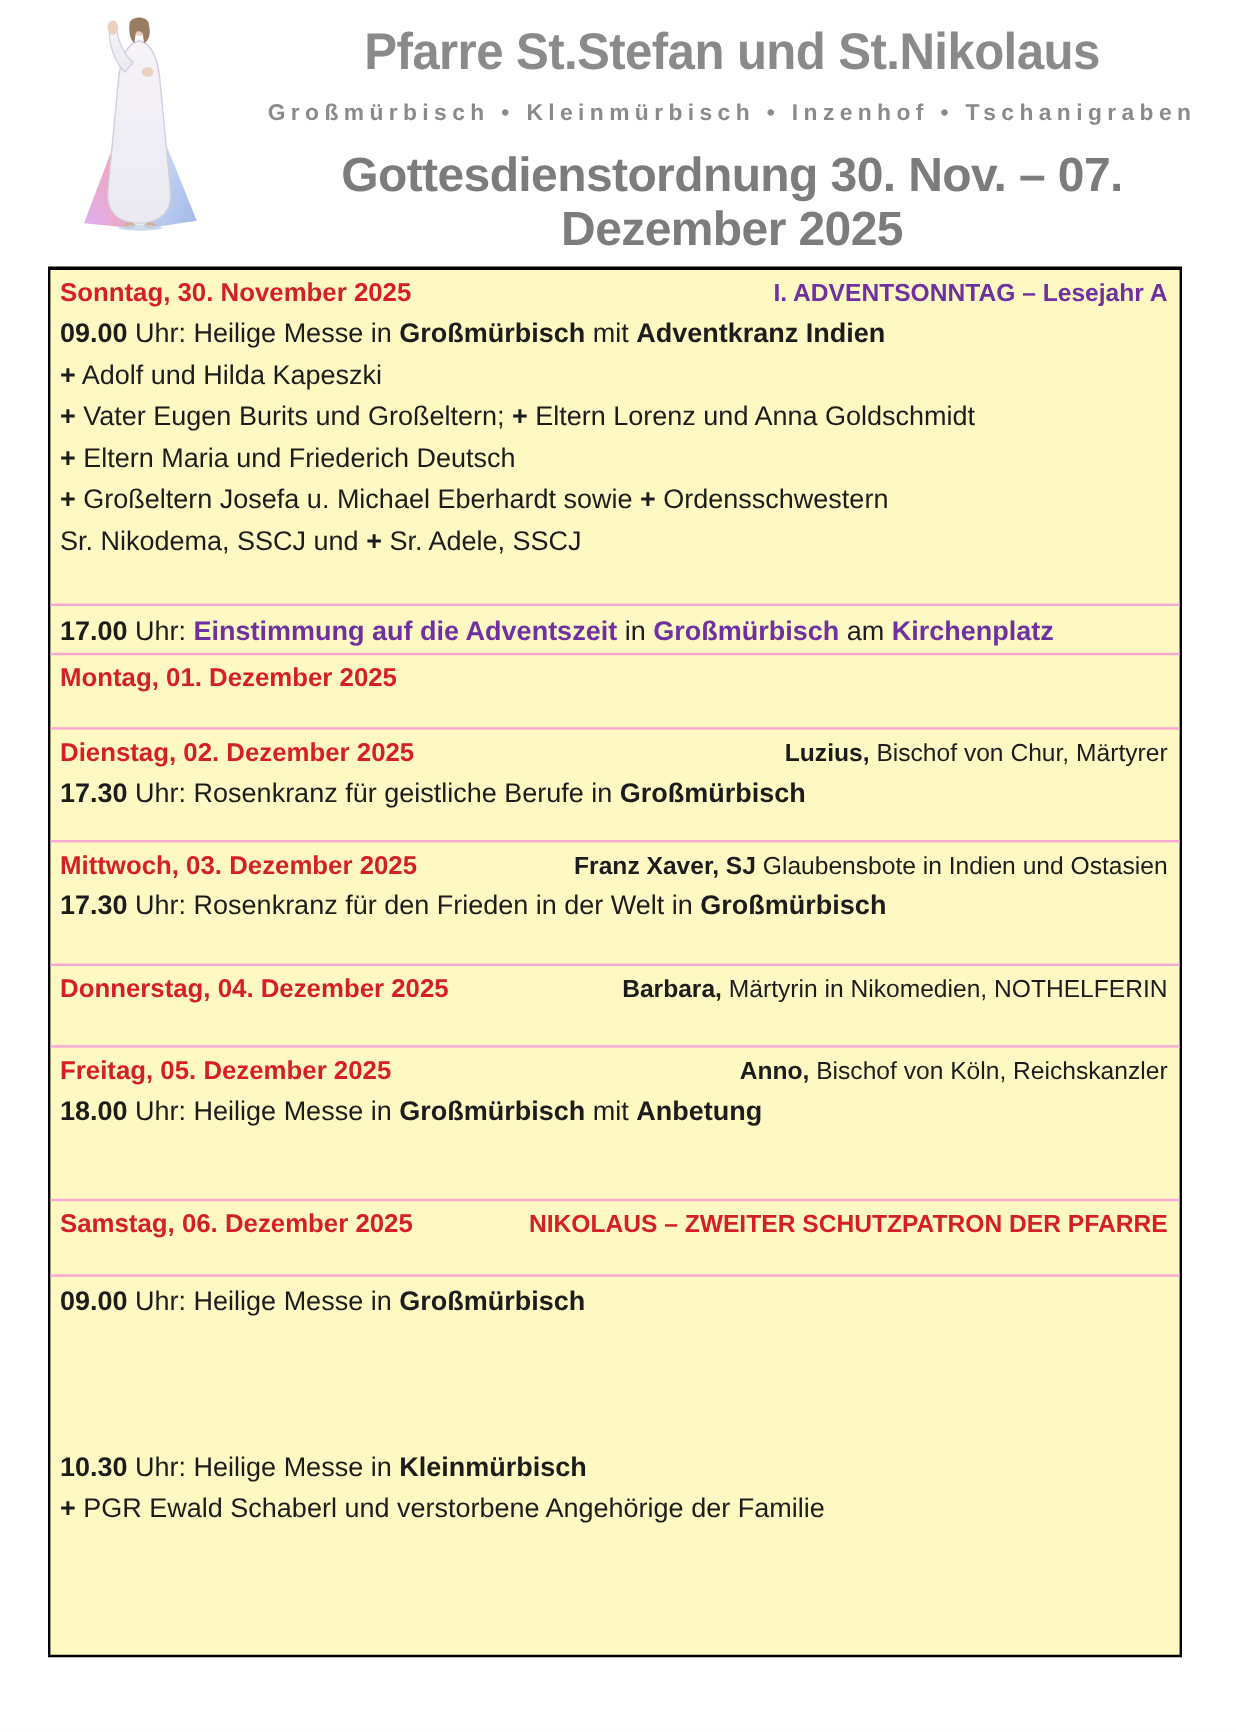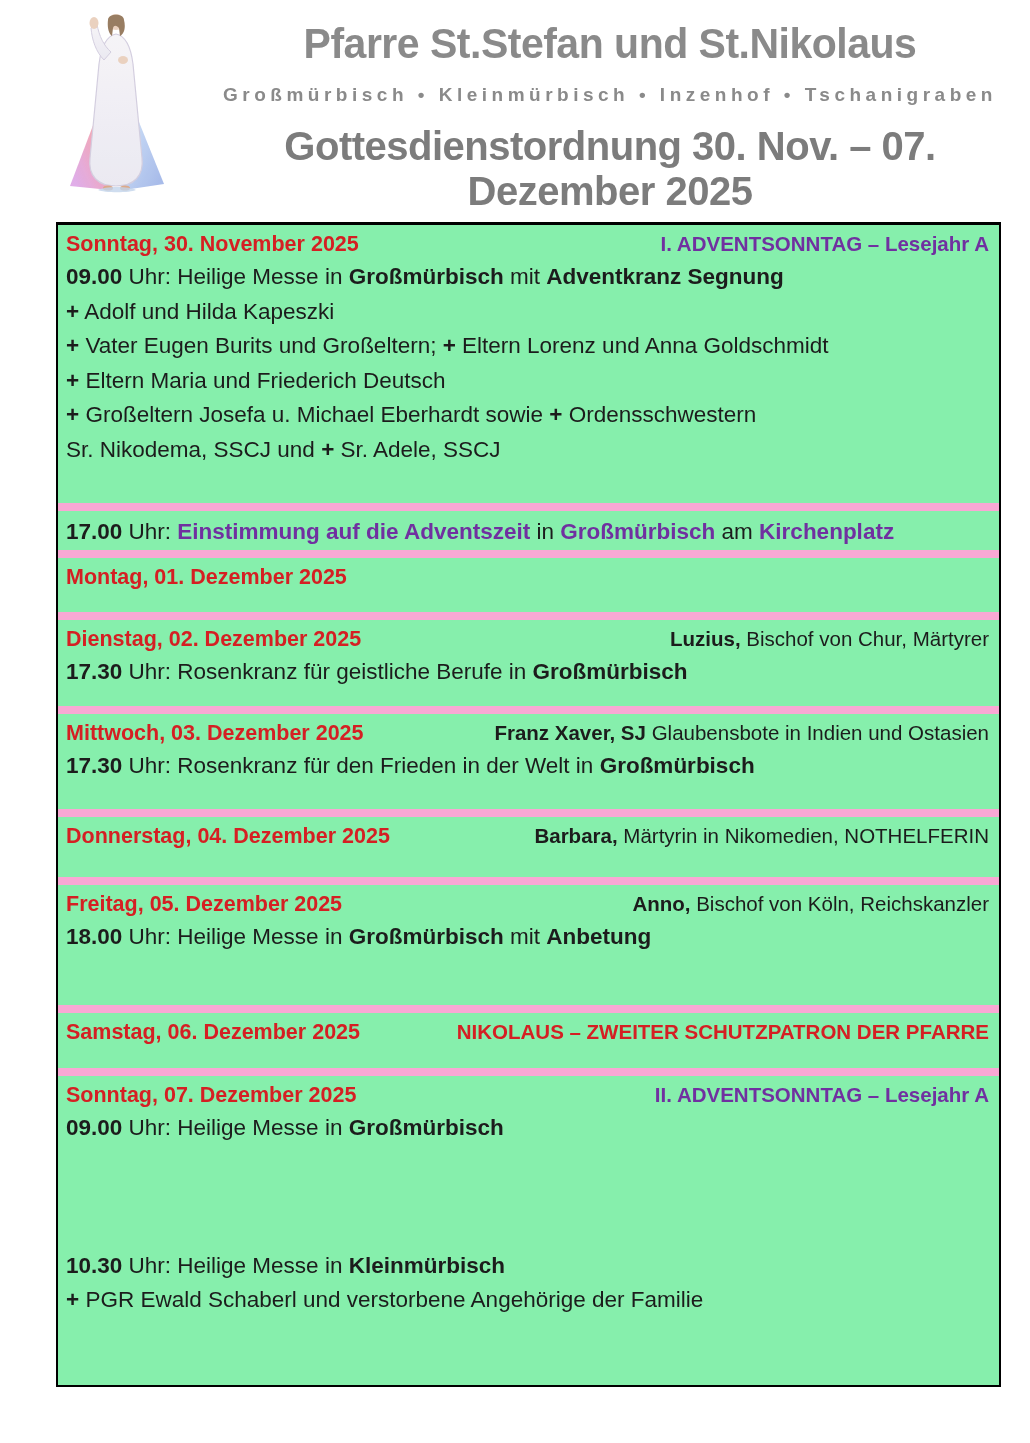--- a/index.html
+++ b/index.html
@@ -23,26 +23,26 @@
     margin-top:17px;font-size:19px;font-weight:700;letter-spacing:4.5px;
     color:var(--gray,#8a8a8a);
     text-align:center;
   }
   .schedule-title{
     margin-top:18px;font-size:40px;font-weight:700;letter-spacing:-0.5px;
     color:var(--gray2,#7c7c7c);
   }
   
   .schedule{
-    position:absolute;left:56px;top:222px;width:945px;
+    position:absolute;left:40px;top:222px;width:945px;
     border:2px solid #000;border-top-width:3px;
-    background:#86efac;box-sizing:border-box;
+    background:#fef9c3;box-sizing:border-box;
   }
   .row{box-sizing:border-box;padding:4px 10px 0 8px;}
-  .row + .row{border-top:8px solid #f9a8d4;}
+  .row + .row{border-top:2px solid #f9a8d4;}
   .row:nth-child(1){min-height:278px;}
   .row:nth-child(2){min-height:39px;}
   .row:nth-child(3){min-height:62px;}
   .row:nth-child(4){min-height:94px;}
   .row:nth-child(5){min-height:103px;}
   .row:nth-child(6){min-height:68px;}
   .row:nth-child(7){min-height:128px;}
   .row:nth-child(8){min-height:63px;}
   .row:nth-child(9){min-height:317px;}
   .row-head{display:flex;justify-content:space-between;align-items:baseline;line-height:30px;}
@@ -108,21 +108,21 @@
     </div>
 
   </header>
 
   <div class="schedule">
       <section class="row">
         <div class="row-head">
           <span class="day">Sonntag, 30. November 2025</span>
           <span class="note"><span class="seg b c-purple">I. ADVENTSONNTAG – Lesejahr A</span></span>
         </div>
-        <div class="line"><span class="seg b">09.00</span><span class="seg"> Uhr: Heilige Messe in </span><span class="seg b">Großmürbisch</span><span class="seg"> mit </span><span class="seg b">Adventkranz Segnung</span></div>
+        <div class="line"><span class="seg b">09.00</span><span class="seg"> Uhr: Heilige Messe in </span><span class="seg b">Großmürbisch</span><span class="seg"> mit </span><span class="seg b">Adventkranz Indien</span></div>
         <div class="line"><span class="seg b">+</span><span class="seg"> Adolf und Hilda Kapeszki</span></div>
         <div class="line"><span class="seg b">+</span><span class="seg"> Vater Eugen Burits und Großeltern; </span><span class="seg b">+</span><span class="seg"> Eltern Lorenz und Anna Goldschmidt</span></div>
         <div class="line"><span class="seg b">+</span><span class="seg"> Eltern Maria und Friederich Deutsch</span></div>
         <div class="line"><span class="seg b">+</span><span class="seg"> Großeltern Josefa u. Michael Eberhardt sowie </span><span class="seg b">+</span><span class="seg"> Ordensschwestern</span></div>
         <div class="line"><span class="seg">Sr. Nikodema, SSCJ und </span><span class="seg b">+</span><span class="seg"> Sr. Adele, SSCJ</span></div>
       </section>
       <section class="row">
         <div class="line"><span class="seg b">17.00</span><span class="seg"> Uhr: </span><span class="seg b c-purple">Einstimmung auf die Adventszeit</span><span class="seg"> in </span><span class="seg b c-purple">Großmürbisch</span><span class="seg"> am </span><span class="seg b c-purple">Kirchenplatz</span></div>
       </section>
       <section class="row">
@@ -157,24 +157,20 @@
         </div>
         <div class="line"><span class="seg b">18.00</span><span class="seg"> Uhr: Heilige Messe in </span><span class="seg b">Großmürbisch</span><span class="seg"> mit </span><span class="seg b">Anbetung</span></div>
       </section>
       <section class="row">
         <div class="row-head">
           <span class="day">Samstag, 06. Dezember 2025</span>
           <span class="note"><span class="seg b c-red">NIKOLAUS – ZWEITER SCHUTZPATRON DER PFARRE</span></span>
         </div>
       </section>
       <section class="row">
-        <div class="row-head">
-          <span class="day">Sonntag, 07. Dezember 2025</span>
-          <span class="note"><span class="seg b c-purple">II. ADVENTSONNTAG – Lesejahr A</span></span>
-        </div>
         <div class="line"><span class="seg b">09.00</span><span class="seg"> Uhr: Heilige Messe in </span><span class="seg b">Großmürbisch</span></div>
         <div class="line">&nbsp;</div>
         <div class="line">&nbsp;</div>
         <div class="line">&nbsp;</div>
         <div class="line"><span class="seg b">10.30</span><span class="seg"> Uhr: Heilige Messe in </span><span class="seg b">Kleinmürbisch</span></div>
         <div class="line"><span class="seg b">+</span><span class="seg"> PGR Ewald Schaberl und verstorbene Angehörige der Familie</span></div>
       </section>
     </div>
 
 </div>

